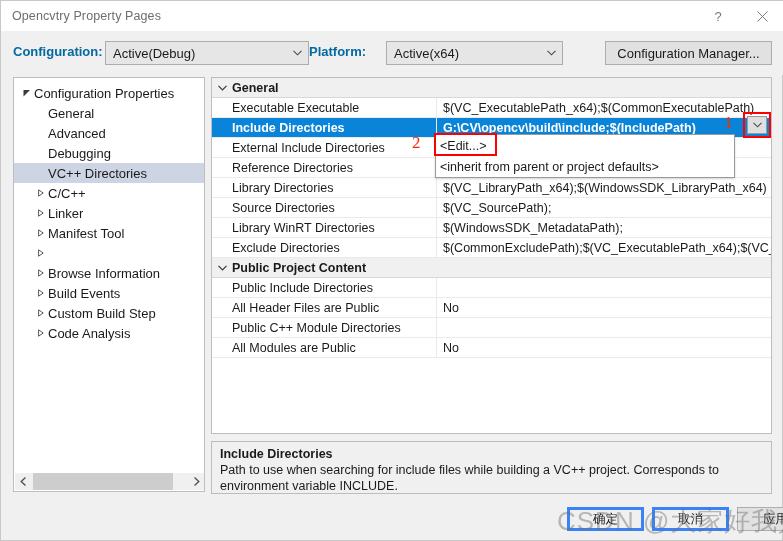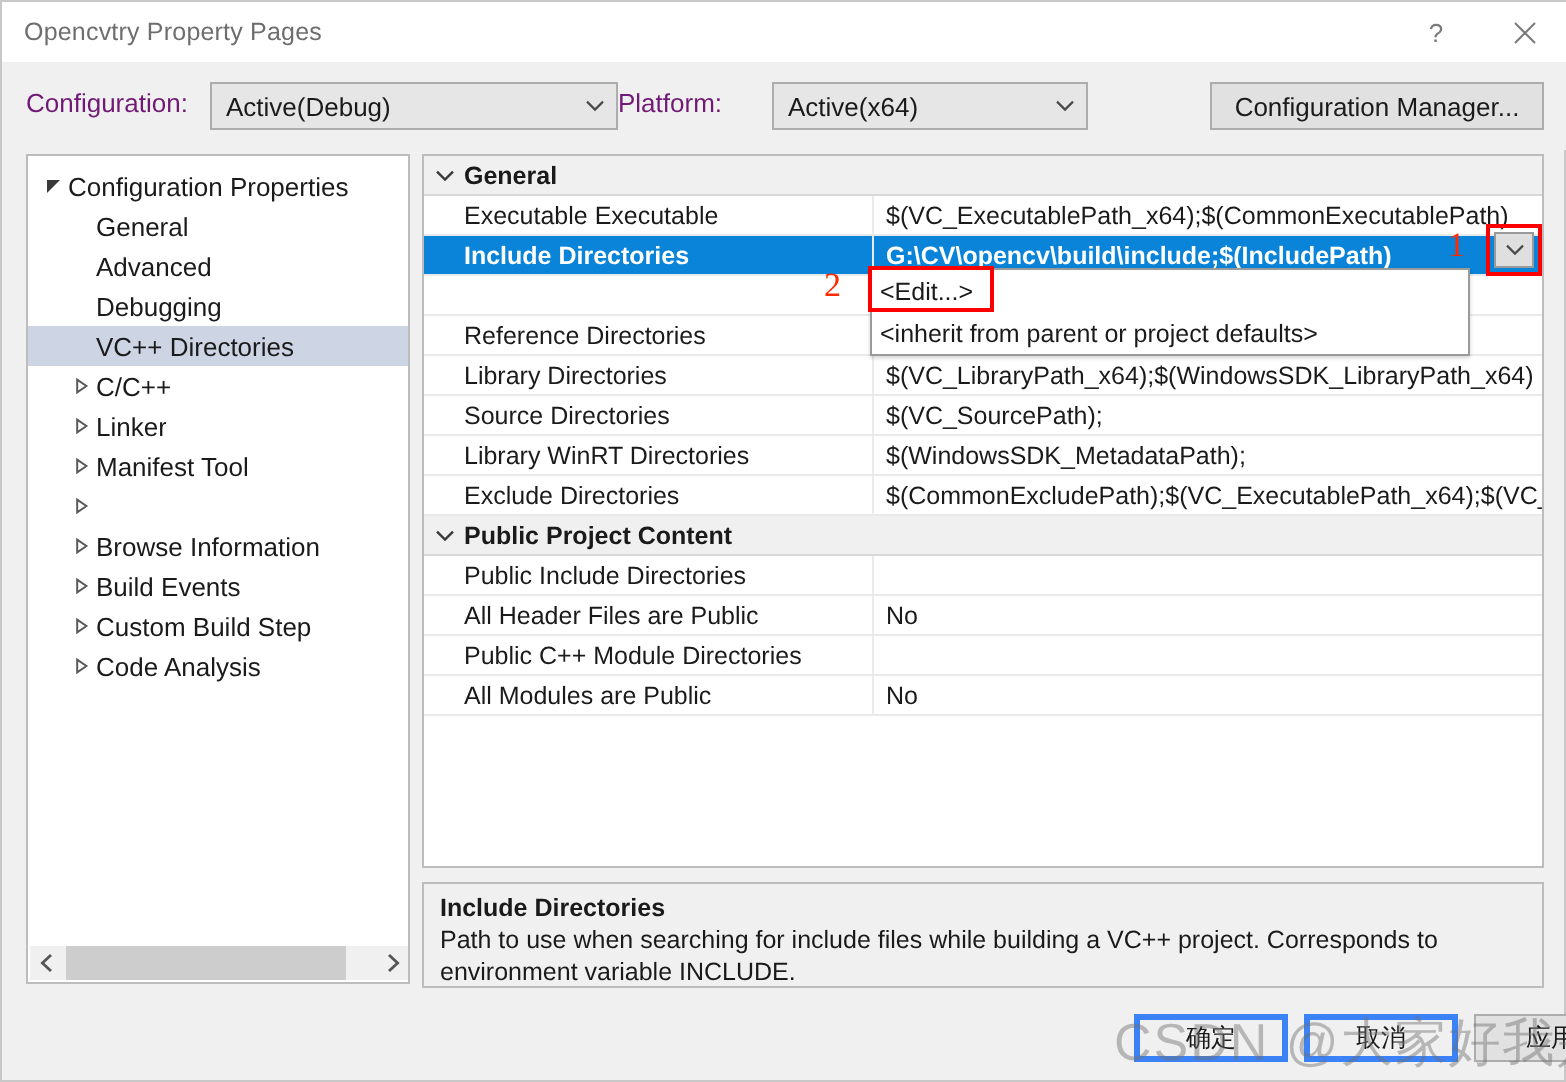--- a/index.html
+++ b/index.html
@@ -44,22 +44,23 @@
   .tb-btn.close svg { display: block; }
 
   
   .configbar {
     position: absolute; left: 0; top: 30px;
     width: 783px; height: 44px;
     background: #f0f0f0;
   }
   .lbl {
     position: absolute;
-    font-size: 13px; color: #701a75;
+    font-size: 13px; color: #0369a1;
     top: 13px;
+    font-weight: bold;
   }
   .combo {
     position: absolute;
     height: 24px;
     background: #e6e6e6;
     border: 1px solid #adadad;
     display: flex; align-items: center;
     top: 10px;
     font-size: 13px; color: #1a1a1a;
     padding-left: 7px;
@@ -281,21 +282,21 @@
     <div class="lbl" style="left:12px;">Configuration:</div>
     <div class="combo" style="left:104px; width:204px;">
       <span>Active(Debug)</span>
       <span class="caret">
         <svg class="caret-svg" width="9" height="6" viewBox="0 0 9 6">
             <path d="M0.5 0.8 L4.5 4.8 L8.5 0.8" fill="none" stroke="#4a4a4a" stroke-width="1.1"></path>
           </svg>
       </span>
     </div>
     <div class="lbl" style="left:308px;">Platform:</div>
-    <div class="combo" style="left:385px; width:158px;">
+    <div class="combo" style="left:385px; width:177px;">
       <span>Active(x64)</span>
       <span class="caret">
         <svg class="caret-svg" width="9" height="6" viewBox="0 0 9 6">
             <path d="M0.5 0.8 L4.5 4.8 L8.5 0.8" fill="none" stroke="#4a4a4a" stroke-width="1.1"></path>
           </svg>
       </span>
     </div>
     <div class="btn" style="left:604px; width:167px;">Configuration Manager...</div>
   </div>
 
@@ -433,20 +434,21 @@
         </div>
         <div class="row">
           <div class="cell-name">Executable Executable</div>
           <div class="cell-val">$(VC_ExecutablePath_x64);$(CommonExecutablePath)</div>
         </div>
         <div class="row sel">
           <div class="cell-name">Include Directories</div>
           <div class="cell-val">G:\CV\opencv\build\include;$(IncludePath)</div>
         </div>
         <div class="row">
+          <div class="cell-name">External Include Directories</div>
           <div class="cell-val"></div>
         </div>
         <div class="row">
           <div class="cell-name">Reference Directories</div>
           <div class="cell-val"></div>
         </div>
         <div class="row">
           <div class="cell-name">Library Directories</div>
           <div class="cell-val">$(VC_LibraryPath_x64);$(WindowsSDK_LibraryPath_x64)</div>
         </div>

